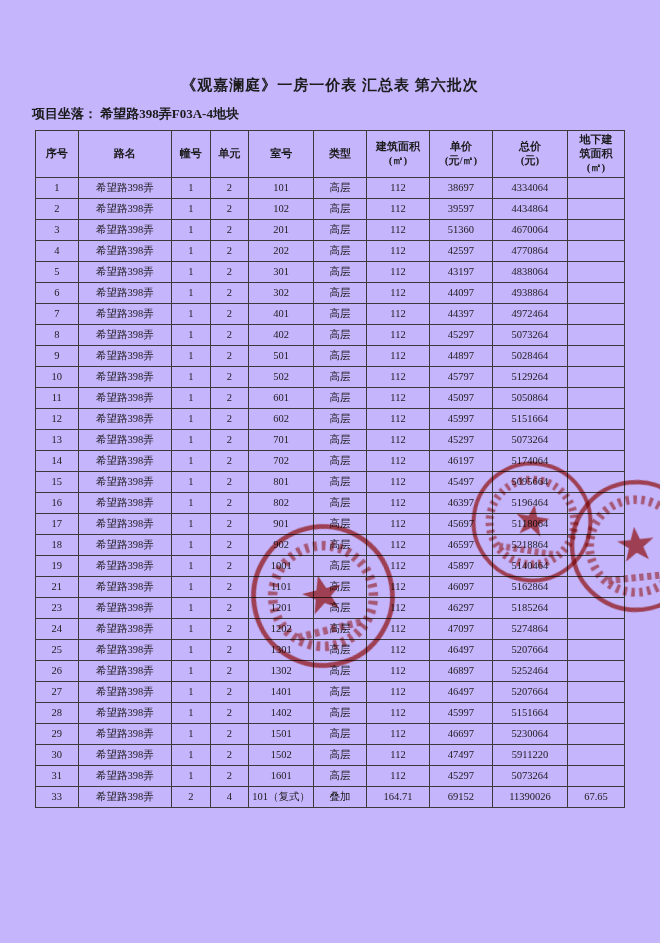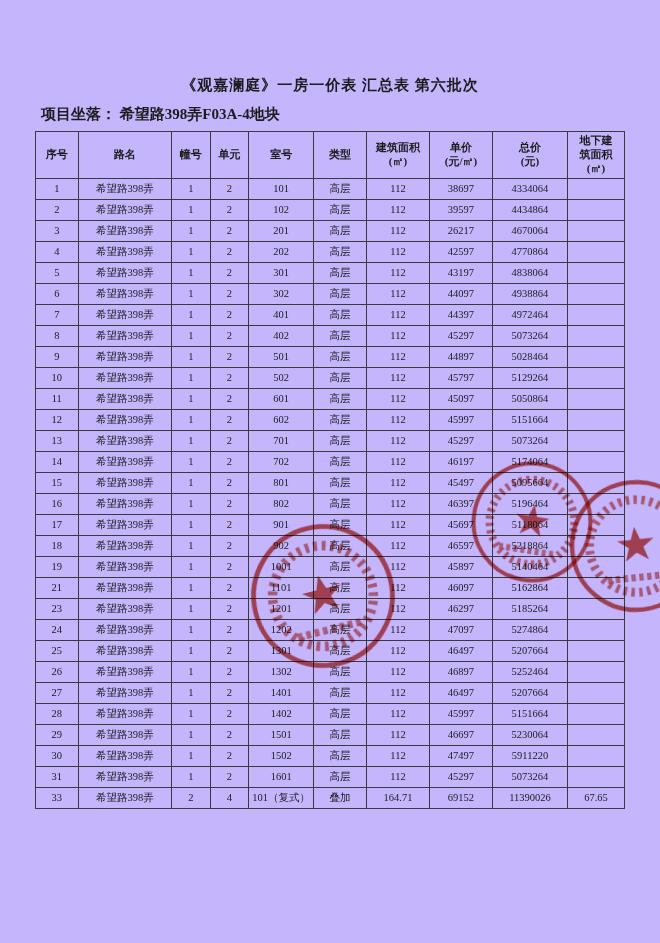--- a/index.html
+++ b/index.html
@@ -13,22 +13,22 @@
   }
   .title{
     margin:0;
     padding-top:76px;
     text-align:center;
     font-size:15px;
     font-weight:bold;
     letter-spacing:1px;
   }
   .subtitle{
-    margin:10px 0 7px 41px;
-    font-size:15px;
+    margin:10px 0 7px 32px;
+    font-size:13px;
     font-weight:bold;
   }
   table.price{
     margin-left:35px;
     width:590px;
     border-collapse:collapse;
     table-layout:fixed;
   }
   table.price th, table.price td{
     border:1px solid #3a3a3a;
@@ -139,21 +139,21 @@
           <td></td>
         </tr>
         <tr>
           <td>3</td>
           <td>希望路398弄</td>
           <td>1</td>
           <td>2</td>
           <td>201</td>
           <td>高层</td>
           <td>112</td>
-          <td>26217</td>
+          <td>51360</td>
           <td>4670064</td>
           <td></td>
         </tr>
         <tr>
           <td>4</td>
           <td>希望路398弄</td>
           <td>1</td>
           <td>2</td>
           <td>202</td>
           <td>高层</td>

